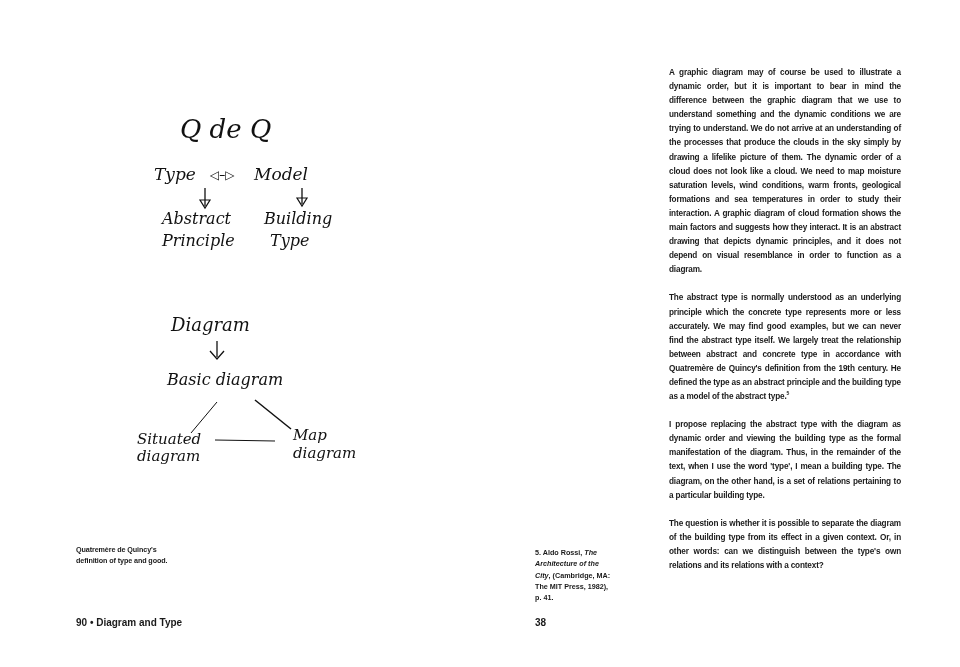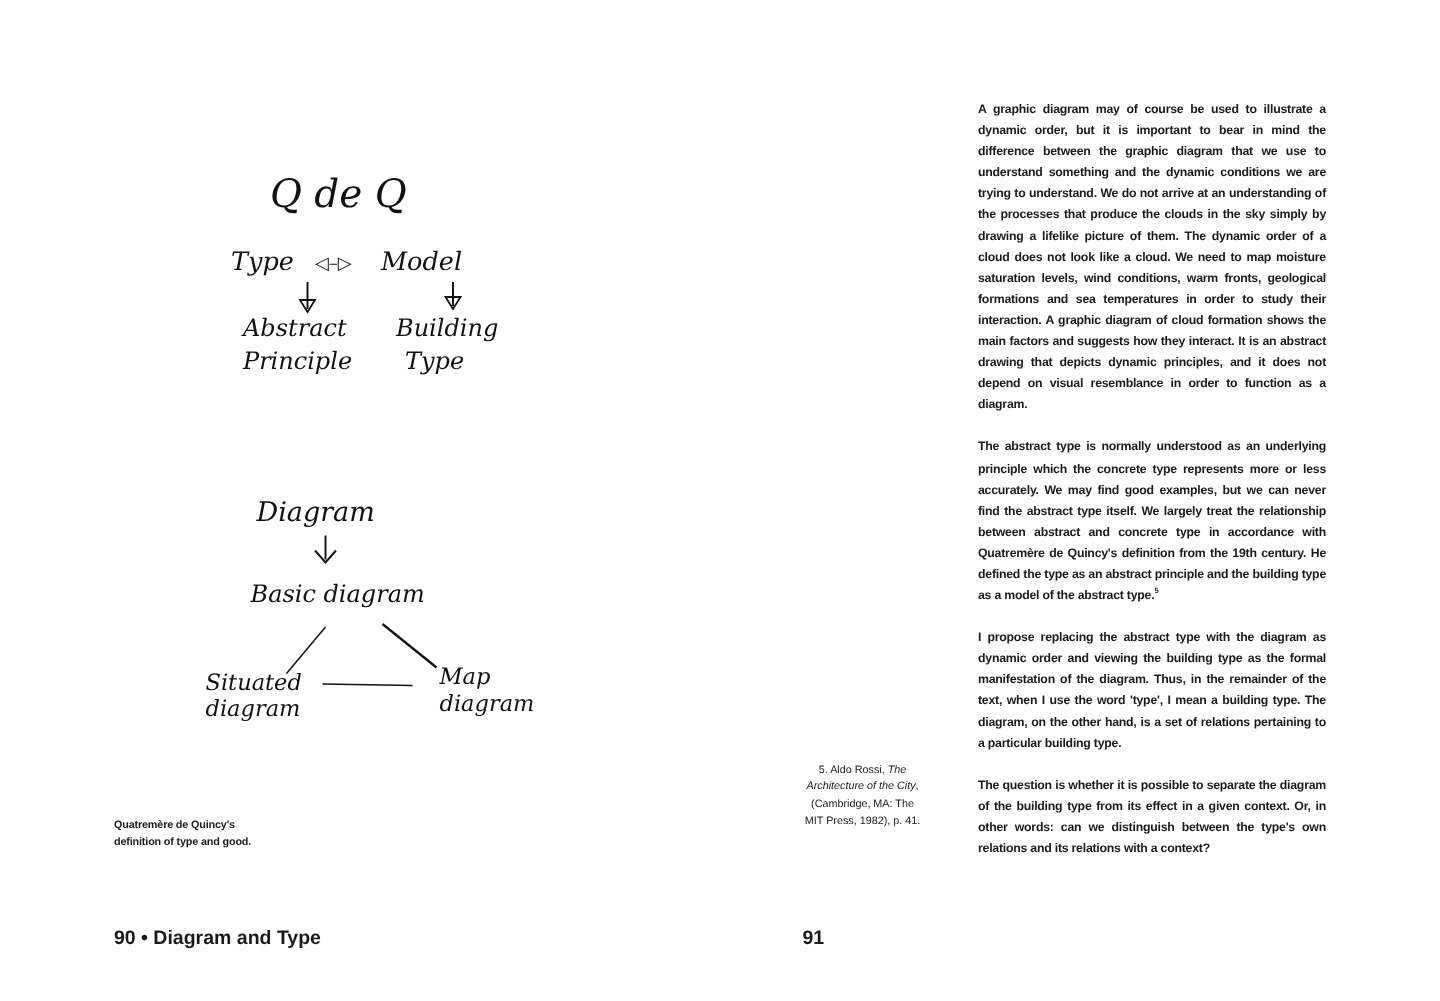--- a/index.html
+++ b/index.html
@@ -12,29 +12,29 @@
 
   .sketch { position: absolute; }
   .sketch svg { display: block; }
   .hw { font-family: "DejaVu Serif", serif; font-style: italic; fill: #111; }
 
   .caption { position: absolute; font-size: 7.2px; line-height: 11px; font-weight: bold;
              color: #1a1a1a; letter-spacing: -0.1px; }
   .cap1 { left: 76px; top: 544px; width: 110px; }
   .cap2 { left: 189px; top: 544px; width: 110px; }
 
-  .folio { position: absolute; top: 617px; font-size: 13px; font-weight: bold; color: #1a1a1a; }
+  .folio { position: absolute; top: 617px; font-size: 10px; font-weight: bold; color: #1a1a1a; }
   .folio-left { left: 76px; }
   .folio-right { left: 55px; }
 
-  .footnote { position: absolute; left: 55px; top: 507px; width: 80px; font-size: 7.2px;
-              line-height: 11.3px; font-weight: normal; color: #1a1a1a; text-align: center; }
+  .footnote { position: absolute; left: 55px; top: 547px; width: 80px; font-size: 7.2px;
+              line-height: 11.3px; font-weight: bold; color: #1a1a1a; }
   .footnote em { font-style: italic; }
 
-  .body-text { position: absolute; left: 172px; top: 66px; width: 232px; font-size: 8.2px;
+  .body-text { position: absolute; left: 189px; top: 66px; width: 232px; font-size: 8.2px;
                line-height: 14.1px; text-align: justify; color: #1a1a1a; font-weight: bold;
                letter-spacing: -0.15px; }
   .body-text p { margin: 0 0 14px 0; }
   sup { font-size: 5px; vertical-align: 4px; line-height: 0; }
 </style>
 </head>
 <body>
 
 <div class="spread">
 
@@ -54,21 +54,21 @@
           <line x1="162" y1="88" x2="162" y2="104" stroke="#111" stroke-width="1.3"></line>
           <polygon points="157,98 167,98 162,106" fill="none" stroke="#111" stroke-width="1.2"></polygon>
         </g>
         <text class="hw" x="22" y="124" font-size="16">Abstract</text>
         <text class="hw" x="22" y="146" font-size="16">Principle</text>
         <text class="hw" x="124" y="124" font-size="16">Building</text>
         <text class="hw" x="130" y="146" font-size="16">Type</text>
       </svg>
     </div>
 
-    <div class="sketch" style="left:125px; top:321px;">
+    <div class="sketch" style="left:125px; top:305px;">
       <svg width="250" height="170" viewBox="0 0 250 170">
         <text class="hw" x="46" y="26" font-size="18">Diagram</text>
         <g>
           <line x1="92" y1="36" x2="92" y2="52" stroke="#111" stroke-width="1.3"></line>
           <polyline points="85,46 92,54 99,46" fill="none" stroke="#111" stroke-width="1.3"></polyline>
         </g>
         <text class="hw" x="42" y="80" font-size="16">Basic diagram</text>
         <line x1="92" y1="97" x2="66" y2="128" stroke="#111" stroke-width="1"></line>
         <line x1="130" y1="95" x2="166" y2="124" stroke="#111" stroke-width="1.5"></line>
         <line x1="90" y1="135" x2="150" y2="136" stroke="#111" stroke-width="1"></line>
@@ -87,15 +87,15 @@
   <div class="page page-right">
     <div class="footnote"><span>5. Aldo Rossi, </span><em>The Architecture of the City</em><span>, (Cambridge, MA: The MIT Press, 1982), p. 41.</span></div>
 
     <div class="body-text">
       <p>A graphic diagram may of course be used to illustrate a dynamic order, but it is important to bear in mind the difference between the graphic diagram that we use to understand something and the dynamic conditions we are trying to understand. We do not arrive at an understanding of the processes that produce the clouds in the sky simply by drawing a lifelike picture of them. The dynamic order of a cloud does not look like a cloud. We need to map moisture saturation levels, wind conditions, warm fronts, geological formations and sea temperatures in order to study their interaction. A graphic diagram of cloud formation shows the main factors and suggests how they interact. It is an abstract drawing that depicts dynamic principles, and it does not depend on visual resemblance in order to function as a diagram.</p>
       <p><span>The abstract type is normally understood as an underlying principle which the concrete type represents more or less accurately. We may find good examples, but we can never find the abstract type itself. We largely treat the relationship between abstract and concrete type in accordance with Quatremère de Quincy's definition from the 19th century. He defined the type as an abstract principle and the building type as a model of the abstract type.</span><sup>5</sup></p>
       <p>I propose replacing the abstract type with the diagram as dynamic order and viewing the building type as the formal manifestation of the diagram. Thus, in the remainder of the text, when I use the word 'type', I mean a building type. The diagram, on the other hand, is a set of relations pertaining to a particular building type.</p>
       <p>The question is whether it is possible to separate the diagram of the building type from its effect in a given context. Or, in other words: can we distinguish between the type's own relations and its relations with a context?</p>
     </div>
 
-    <div class="folio folio-right">91</div>
+    <div class="folio folio-right">38</div>
   </div>
 </div>
 
 </body></html>

